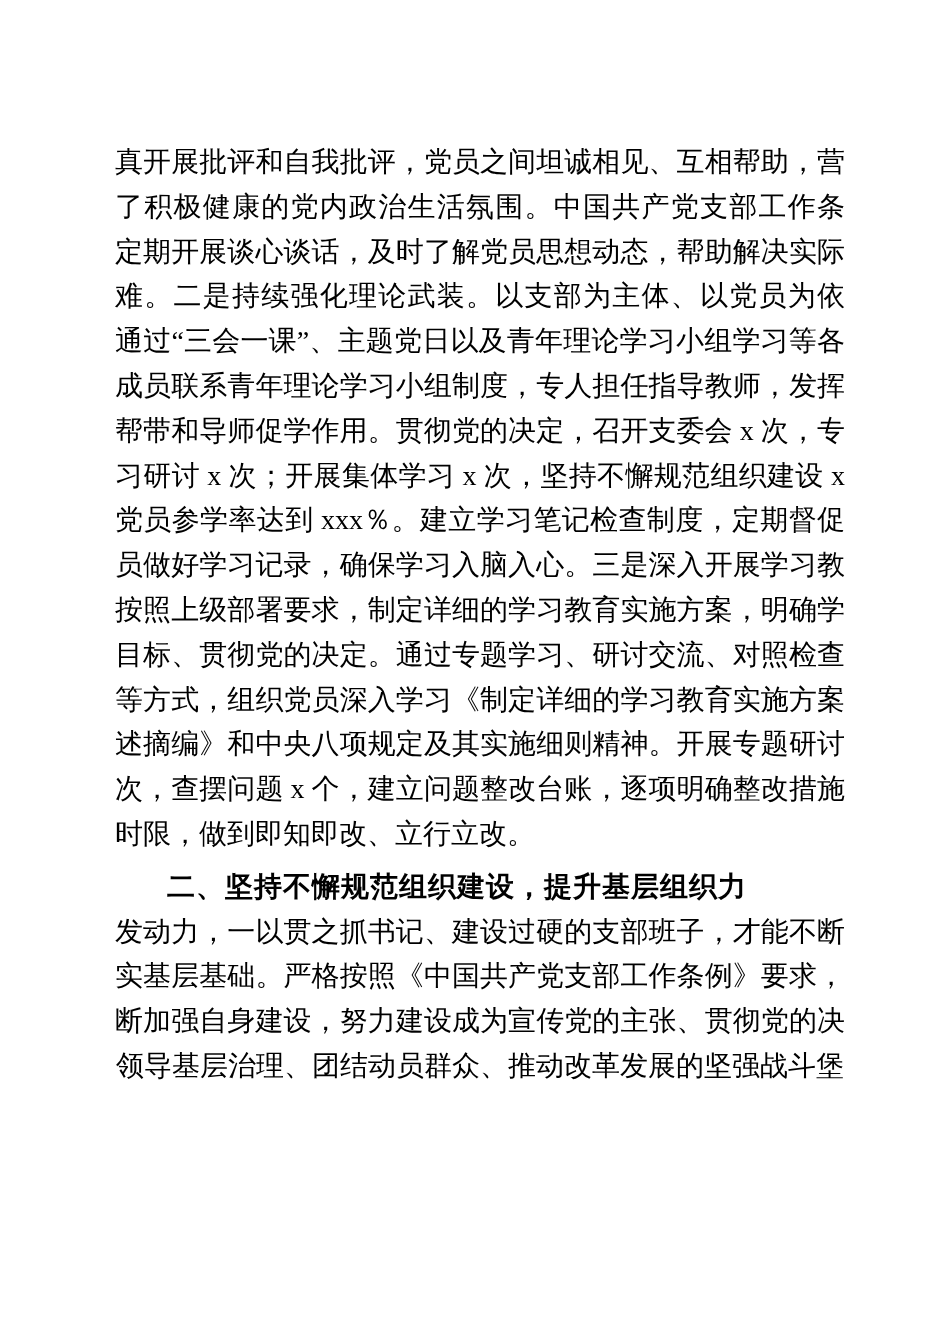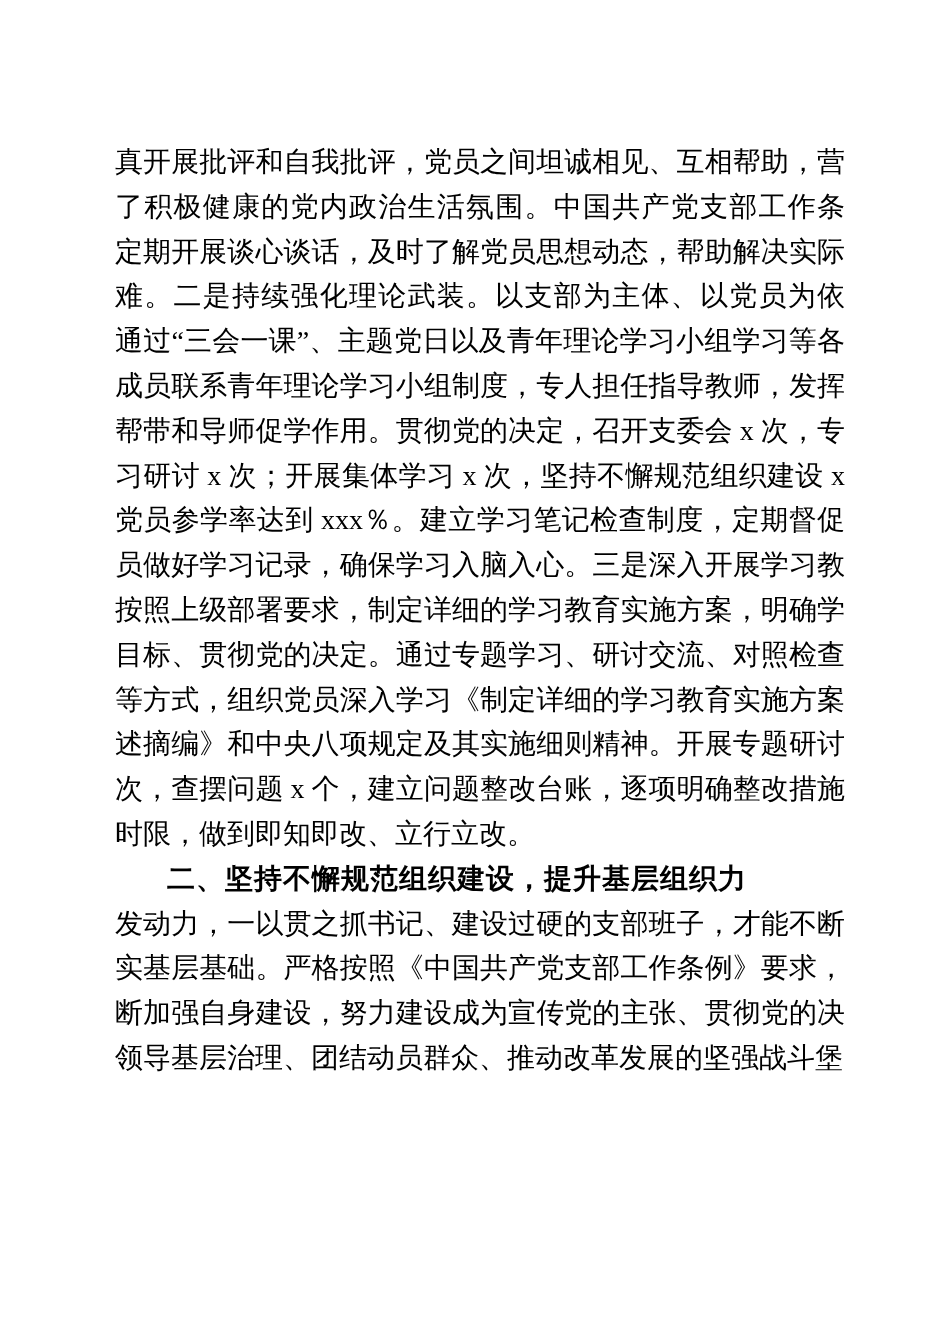--- a/index.html
+++ b/index.html
@@ -24,32 +24,33 @@
     font-family: "Liberation Serif", "DejaVu Serif", serif;
     font-size: 28px;
     line-height: 44.8px;
     height: 44.8px;
     color: #000000;
     text-align: justify;
     text-align-last: justify;
     overflow: hidden;
   }
   .para-end {
-    text-align: left;
+    text-align: center;
     text-align-last: left;
   }
   .indent {
     text-indent: 52px;
   }
   .heading {
     font-family: "Liberation Sans", "DejaVu Sans", sans-serif;
     font-weight: 700;
     letter-spacing: 1px;
     text-align: left;
     text-align-last: left;
+    margin-top: 8px;
   }
 </style>
 </head>
 <body>
 
 <div class="page">
   <div class="text-block">
 
     <div class="line">真开展批评和自我批评，党员之间坦诚相见、互相帮助，营造</div>
     <div class="line">了积极健康的党内政治生活氛围。中国共产党支部工作条例，</div>

